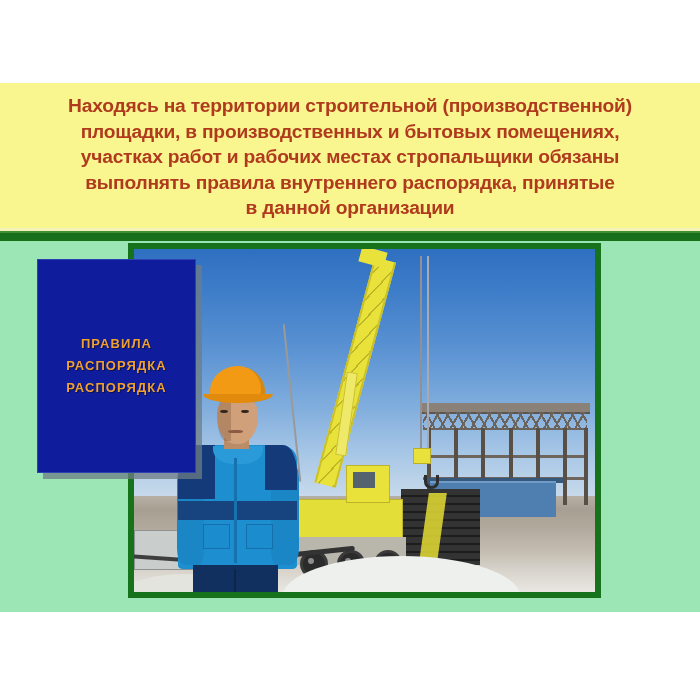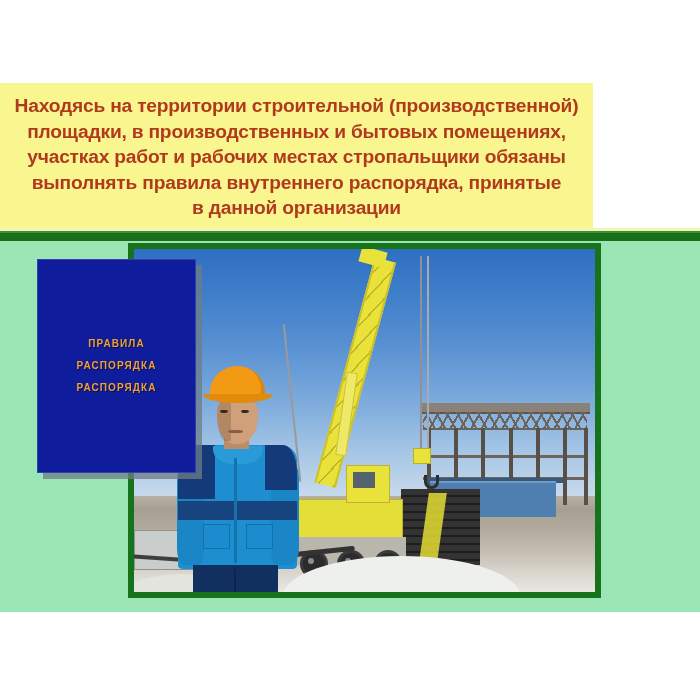--- a/index.html
+++ b/index.html
@@ -19,21 +19,21 @@
     width: 700px;
     height: 700px;
     background: #ffffff;
   }
 
   
   #banner {
     position: absolute;
     left: 0;
     top: 83px;
-    width: 593px;
+    width: 700px;
     height: 148px;
     background: #f9f68f;
     box-sizing: border-box;
     display: flex;
     align-items: center;
     justify-content: center;
   }
   #banner-text {
     width: 690px;
     text-align: center;
@@ -586,21 +586,21 @@
     box-sizing: border-box;
     display: flex;
     flex-direction: column;
     align-items: center;
     justify-content: center;
   }
   #rules-card .rline {
     color: #f0a030;
     font-family: "Liberation Sans", sans-serif;
     font-weight: bold;
-    font-size: 10px;
+    font-size: 13px;
     letter-spacing: 1.1px;
     line-height: 22px;
     text-align: right;
     text-shadow: 1px 1px 0 rgba(0,0,0,.45);
     white-space: nowrap;
   }
 </style>
 </head>
 <body>
 

